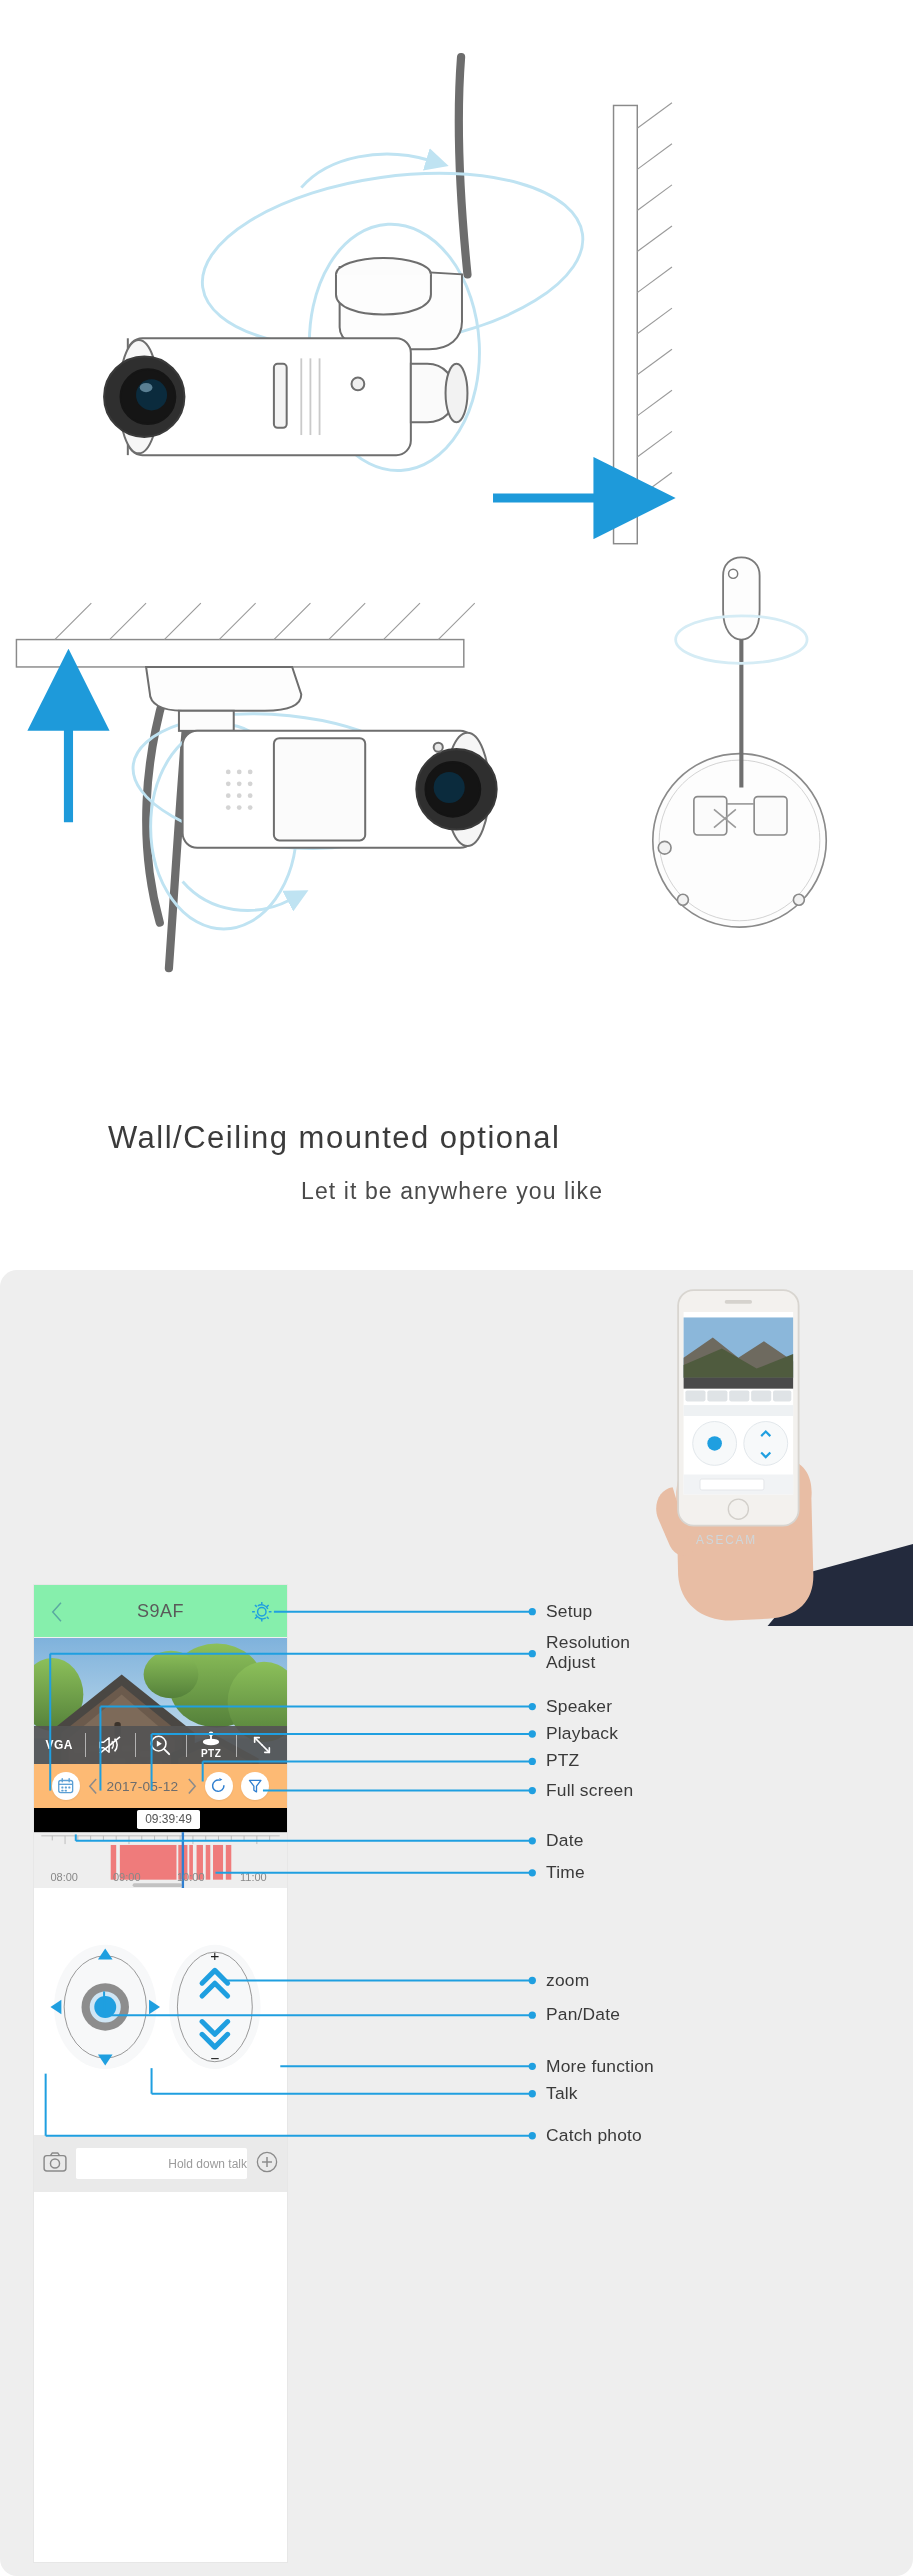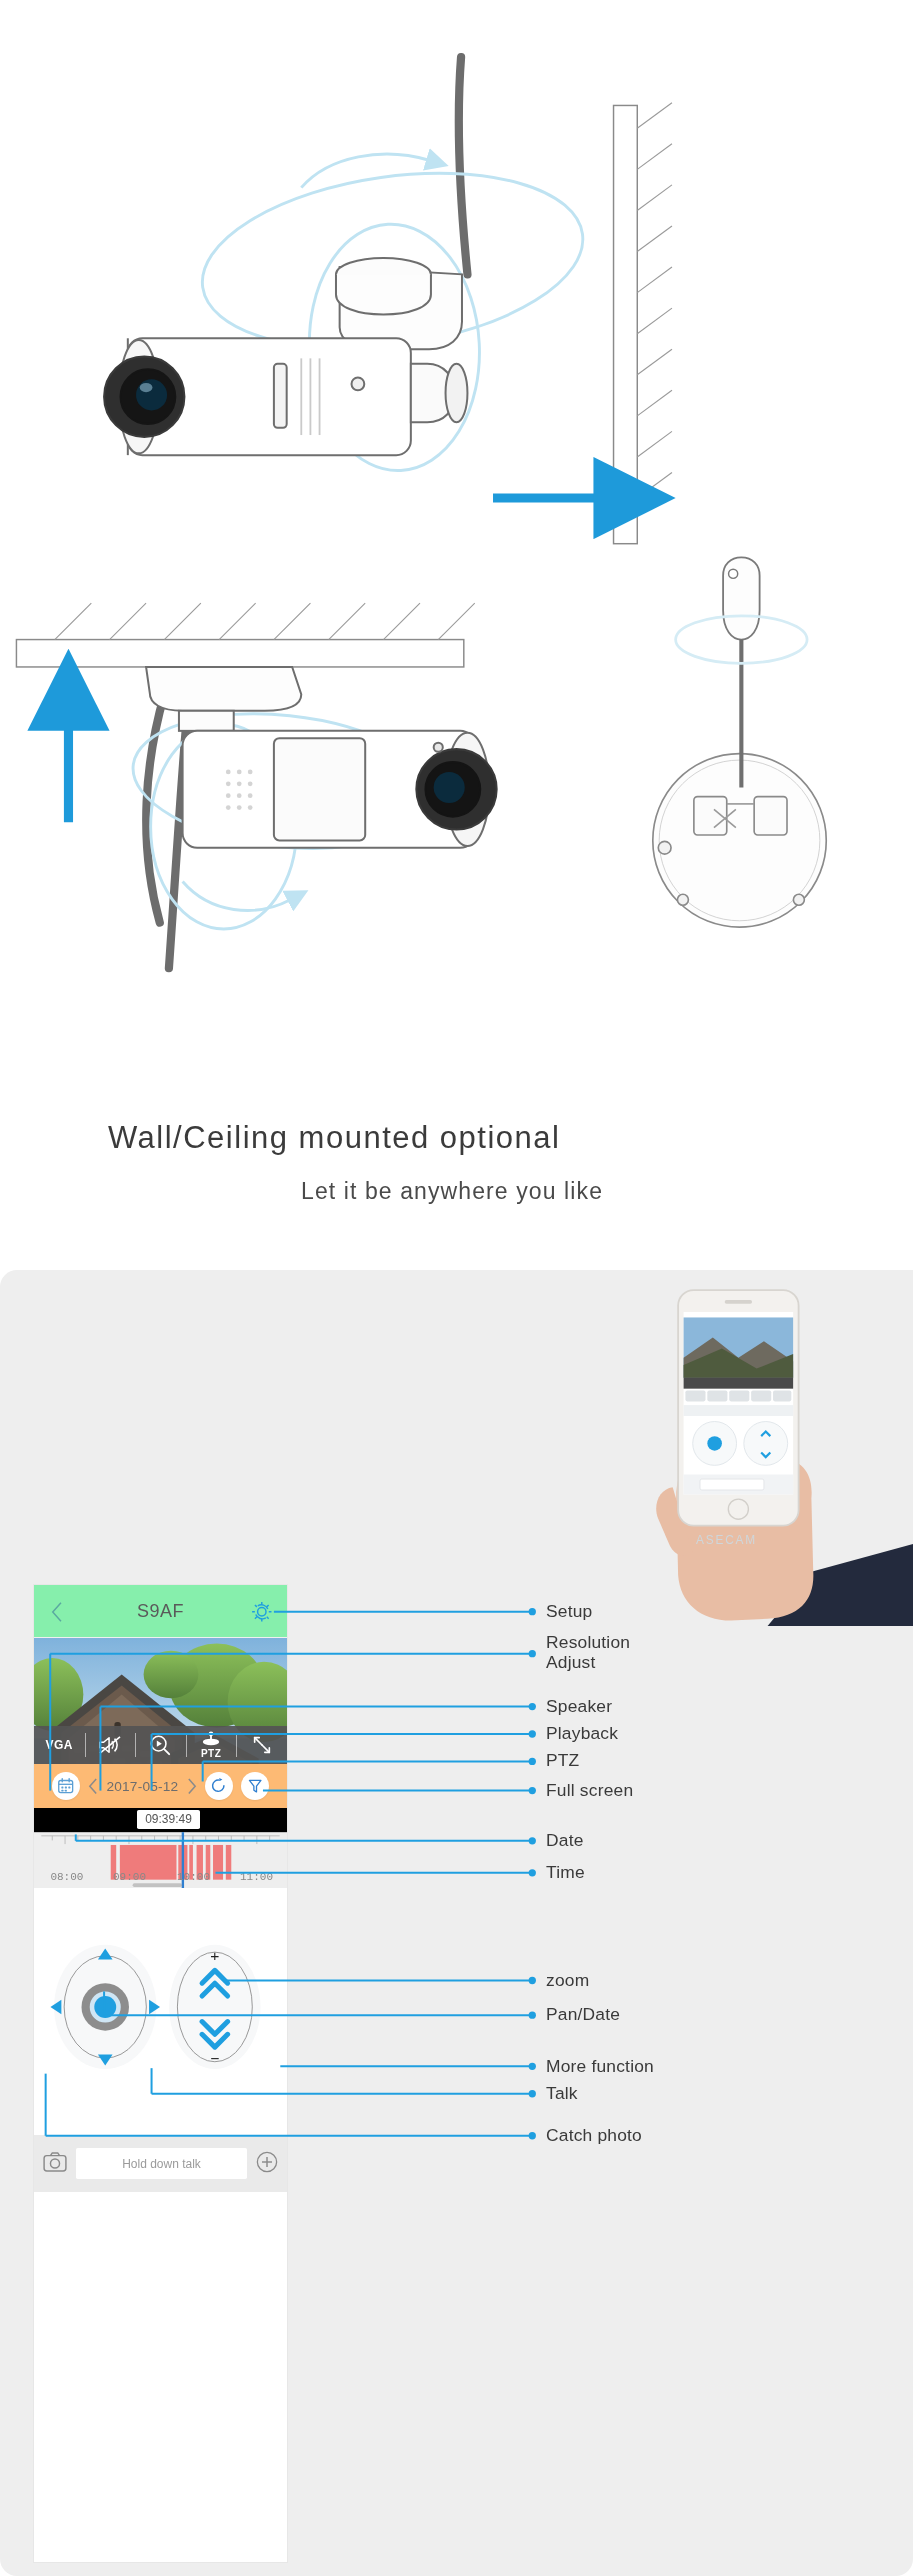--- a/index.html
+++ b/index.html
@@ -96,34 +96,34 @@
   .nav-chev { width: 10px; height: 16.4px; }
 
   
   .timeline-wrap { position: relative; height: 80px; background: #000000; overflow: hidden; }
   .time-badge {
     position: absolute; left: 103px; top: 1.8px; background: #fff;
     padding: 2.7px 8.2px; font-size: 12px; color: #555; border-radius: 1.8px;
     box-shadow: 0 0.9px 1.8px rgba(0,0,0,.08); z-index: 4;
   }
   .timeline-svg { position: absolute; left: 0; top: 24px; width: 253px; height: 57px; }
-  .tl-hour { position: absolute; font-size: 11px; color: #888; bottom: 5.5px; font-family: Liberation Mono, monospace; }
+  .tl-hour { position: absolute; font-size: 11px; color: #888; bottom: 5.5px; }
 
   
   .ptz-area { position: relative; height: 247px; background: #ffffff; }
   .ptz-svg { position: absolute; left: 0; top: 0; width: 253px; height: 247px; }
 
   
   .bottom-bar {
     height: 57px; background: #eaeaea; display: flex; align-items: center;
     padding: 0 9px; gap: 9px;
   }
   .talk-field {
     flex: 1; height: 31px; background: #fff; border-radius: 1.8px;
-    display: flex; align-items: center; justify-content: center;
+    display: flex; align-items: center; justify-content: flex-end;
     font-size: 12px; color: #9b9b9b;
   }
 
   
   #annotations { position: absolute; left: 0; top: 0; width: 913px; height: 1306px; pointer-events: none; }
   .ann-label {
     position: absolute; font-size: 17.4px; color: #3a3a3a; white-space: pre-line;
     line-height: 1.16; letter-spacing: 0.2px;
   }
 </style>

